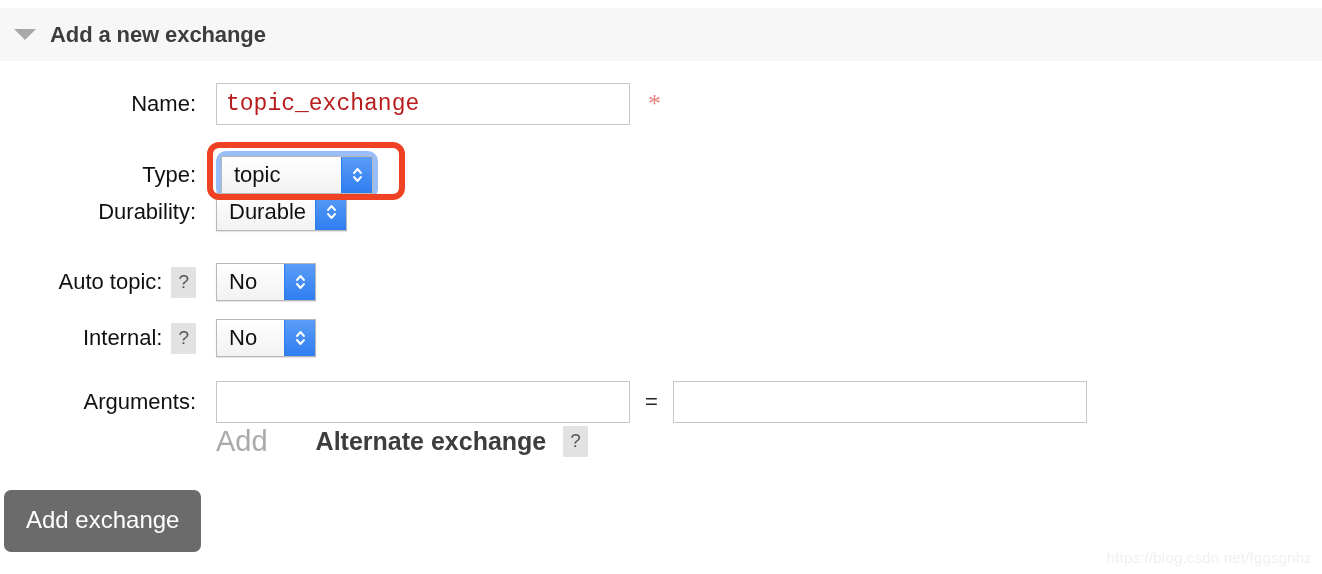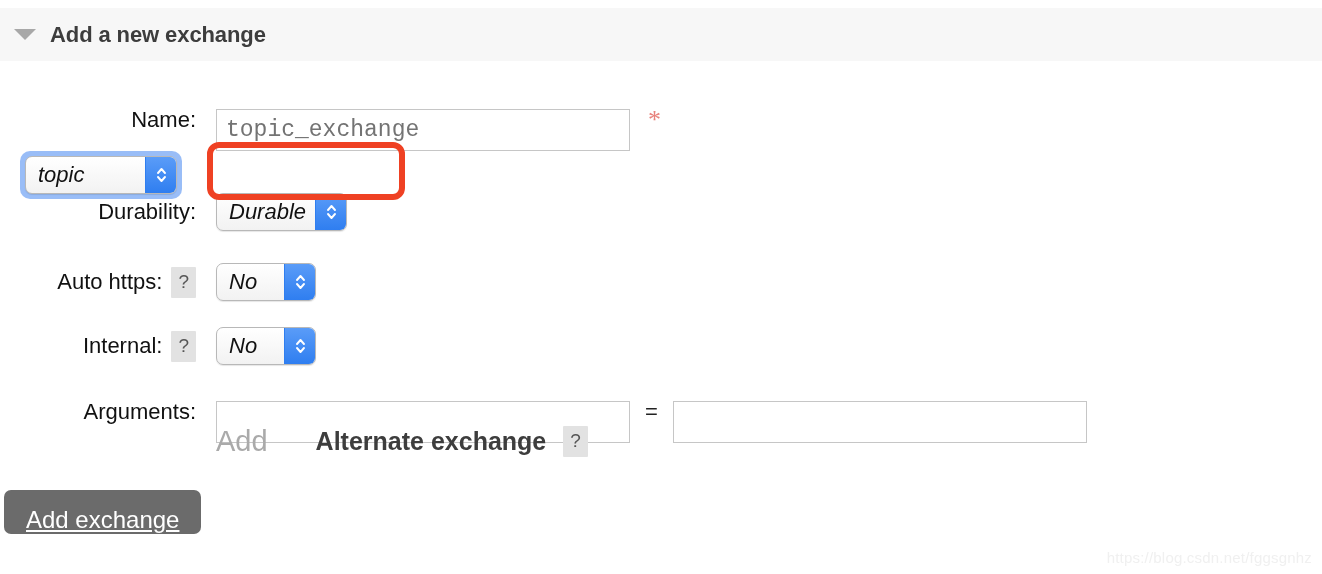--- a/index.html
+++ b/index.html
@@ -88,25 +88,24 @@
     align-items: center;
   }
 
   
   .text-input {
     box-sizing: border-box;
     border: 1px solid #c6c6c6;
     background: #ffffff;
     font-family: "Liberation Mono", monospace;
     font-size: 23px;
-    color: #737373;
+    color: #b91c1c;
     padding: 8px 9px;
     outline: none;
     border-radius: 0;
-    margin-top: 20px;
   }
   .name-input { width: 414px; height: 42px; }
   .arg-key-input { width: 414px; height: 42px; }
   .arg-val-input { width: 414px; height: 42px; }
 
   .required-star {
     color: #e8827c;
     font-size: 26px;
     margin-left: 18px;
     line-height: 1;
@@ -121,28 +120,27 @@
 
   
   .select {
     position: relative;
     display: inline-flex;
     align-items: center;
     box-sizing: border-box;
     height: 38px;
     background: linear-gradient(#ffffff, #f2f2f2);
     border: 1px solid #b8b8b8;
-    border-radius: 7px;
+    border-radius: 0;
     box-shadow: 0 1px 1px rgba(0,0,0,0.10);
     font-size: 22px;
     color: #111;
     padding-left: 12px;
     overflow: hidden;
     cursor: default;
-    font-style: italic;
   }
   .select .sel-text {
     white-space: nowrap;
     padding-right: 8px;
   }
   .select .sel-arrow {
     position: absolute;
     right: 0;
     top: 0;
     bottom: 0;
@@ -218,23 +216,22 @@
   .submit-btn {
     position: absolute;
     left: 4px;
     top: 490px;
     background: #6b6b6b;
     color: #ffffff;
     border: none;
     border-radius: 7px;
     font-size: 24px;
     font-family: "Liberation Sans", sans-serif;
-    padding: 16px 22px 0 22px;
+    padding: 16px 22px 18px 22px;
     cursor: pointer;
-    text-decoration: underline;
   }
 
   
   .watermark {
     position: absolute;
     right: 10px;
     bottom: 8px;
     font-size: 15px;
     color: #f0f0f0;
     letter-spacing: 0.2px;
@@ -244,31 +241,34 @@
 </head>
 <body>
 
 <div class="panel-header">
   <div class="collapse-triangle"></div>
   <div class="panel-title">Add a new exchange</div>
 </div>
 
 <div class="form">
 
-  <div class="row" style="top:28px;">
+  <div class="row" style="top:22px;">
     <div class="label-cell">
       <span class="label-text">Name:</span>
     </div>
     <div class="field-cell">
       <input class="text-input name-input" type="text" value="topic_exchange" style="">
       <span class="required-star">*</span>
     </div>
   </div>
 
   <div class="row" style="top:90px;">
+    <div class="label-cell">
+      <span class="label-text">Type:</span>
+    </div>
     <div class="field-cell">
       <span class="focus-ring">
         <span class="select select-type">
           <span class="sel-text">topic</span>
           <span class="sel-arrow">
             <svg class="chev" viewBox="0 0 13 20">
               <polyline points="3,8 6.5,4 10,8" fill="none" stroke="#ffffff" stroke-width="1.9" stroke-linecap="round" stroke-linejoin="round"></polyline>
               <polyline points="3,12 6.5,16 10,12" fill="none" stroke="#ffffff" stroke-width="1.9" stroke-linecap="round" stroke-linejoin="round"></polyline>
             </svg>
           </span>
@@ -289,37 +289,37 @@
             <polyline points="3,8 6.5,4 10,8" fill="none" stroke="#ffffff" stroke-width="1.9" stroke-linecap="round" stroke-linejoin="round"></polyline>
             <polyline points="3,12 6.5,16 10,12" fill="none" stroke="#ffffff" stroke-width="1.9" stroke-linecap="round" stroke-linejoin="round"></polyline>
           </svg>
         </span>
       </span>
     </div>
   </div>
 
   <div class="row" style="top:202px;">
     <div class="label-cell">
-      <span class="label-text">Auto https:</span>
+      <span class="label-text">Auto topic:</span>
       <span class="help-badge">?</span>
     </div>
     <div class="field-cell">
       <span class="select select-autodelete">
         <span class="sel-text">No</span>
         <span class="sel-arrow">
           <svg class="chev" viewBox="0 0 13 20">
             <polyline points="3,8 6.5,4 10,8" fill="none" stroke="#ffffff" stroke-width="1.9" stroke-linecap="round" stroke-linejoin="round"></polyline>
             <polyline points="3,12 6.5,16 10,12" fill="none" stroke="#ffffff" stroke-width="1.9" stroke-linecap="round" stroke-linejoin="round"></polyline>
           </svg>
         </span>
       </span>
     </div>
   </div>
 
-  <div class="row" style="top:258px;margin-top:8px;">
+  <div class="row" style="top:258px;">
     <div class="label-cell">
       <span class="label-text">Internal:</span>
       <span class="help-badge">?</span>
     </div>
     <div class="field-cell">
       <span class="select select-internal">
         <span class="sel-text">No</span>
         <span class="sel-arrow">
           <svg class="chev" viewBox="0 0 13 20">
             <polyline points="3,8 6.5,4 10,8" fill="none" stroke="#ffffff" stroke-width="1.9" stroke-linecap="round" stroke-linejoin="round"></polyline>

